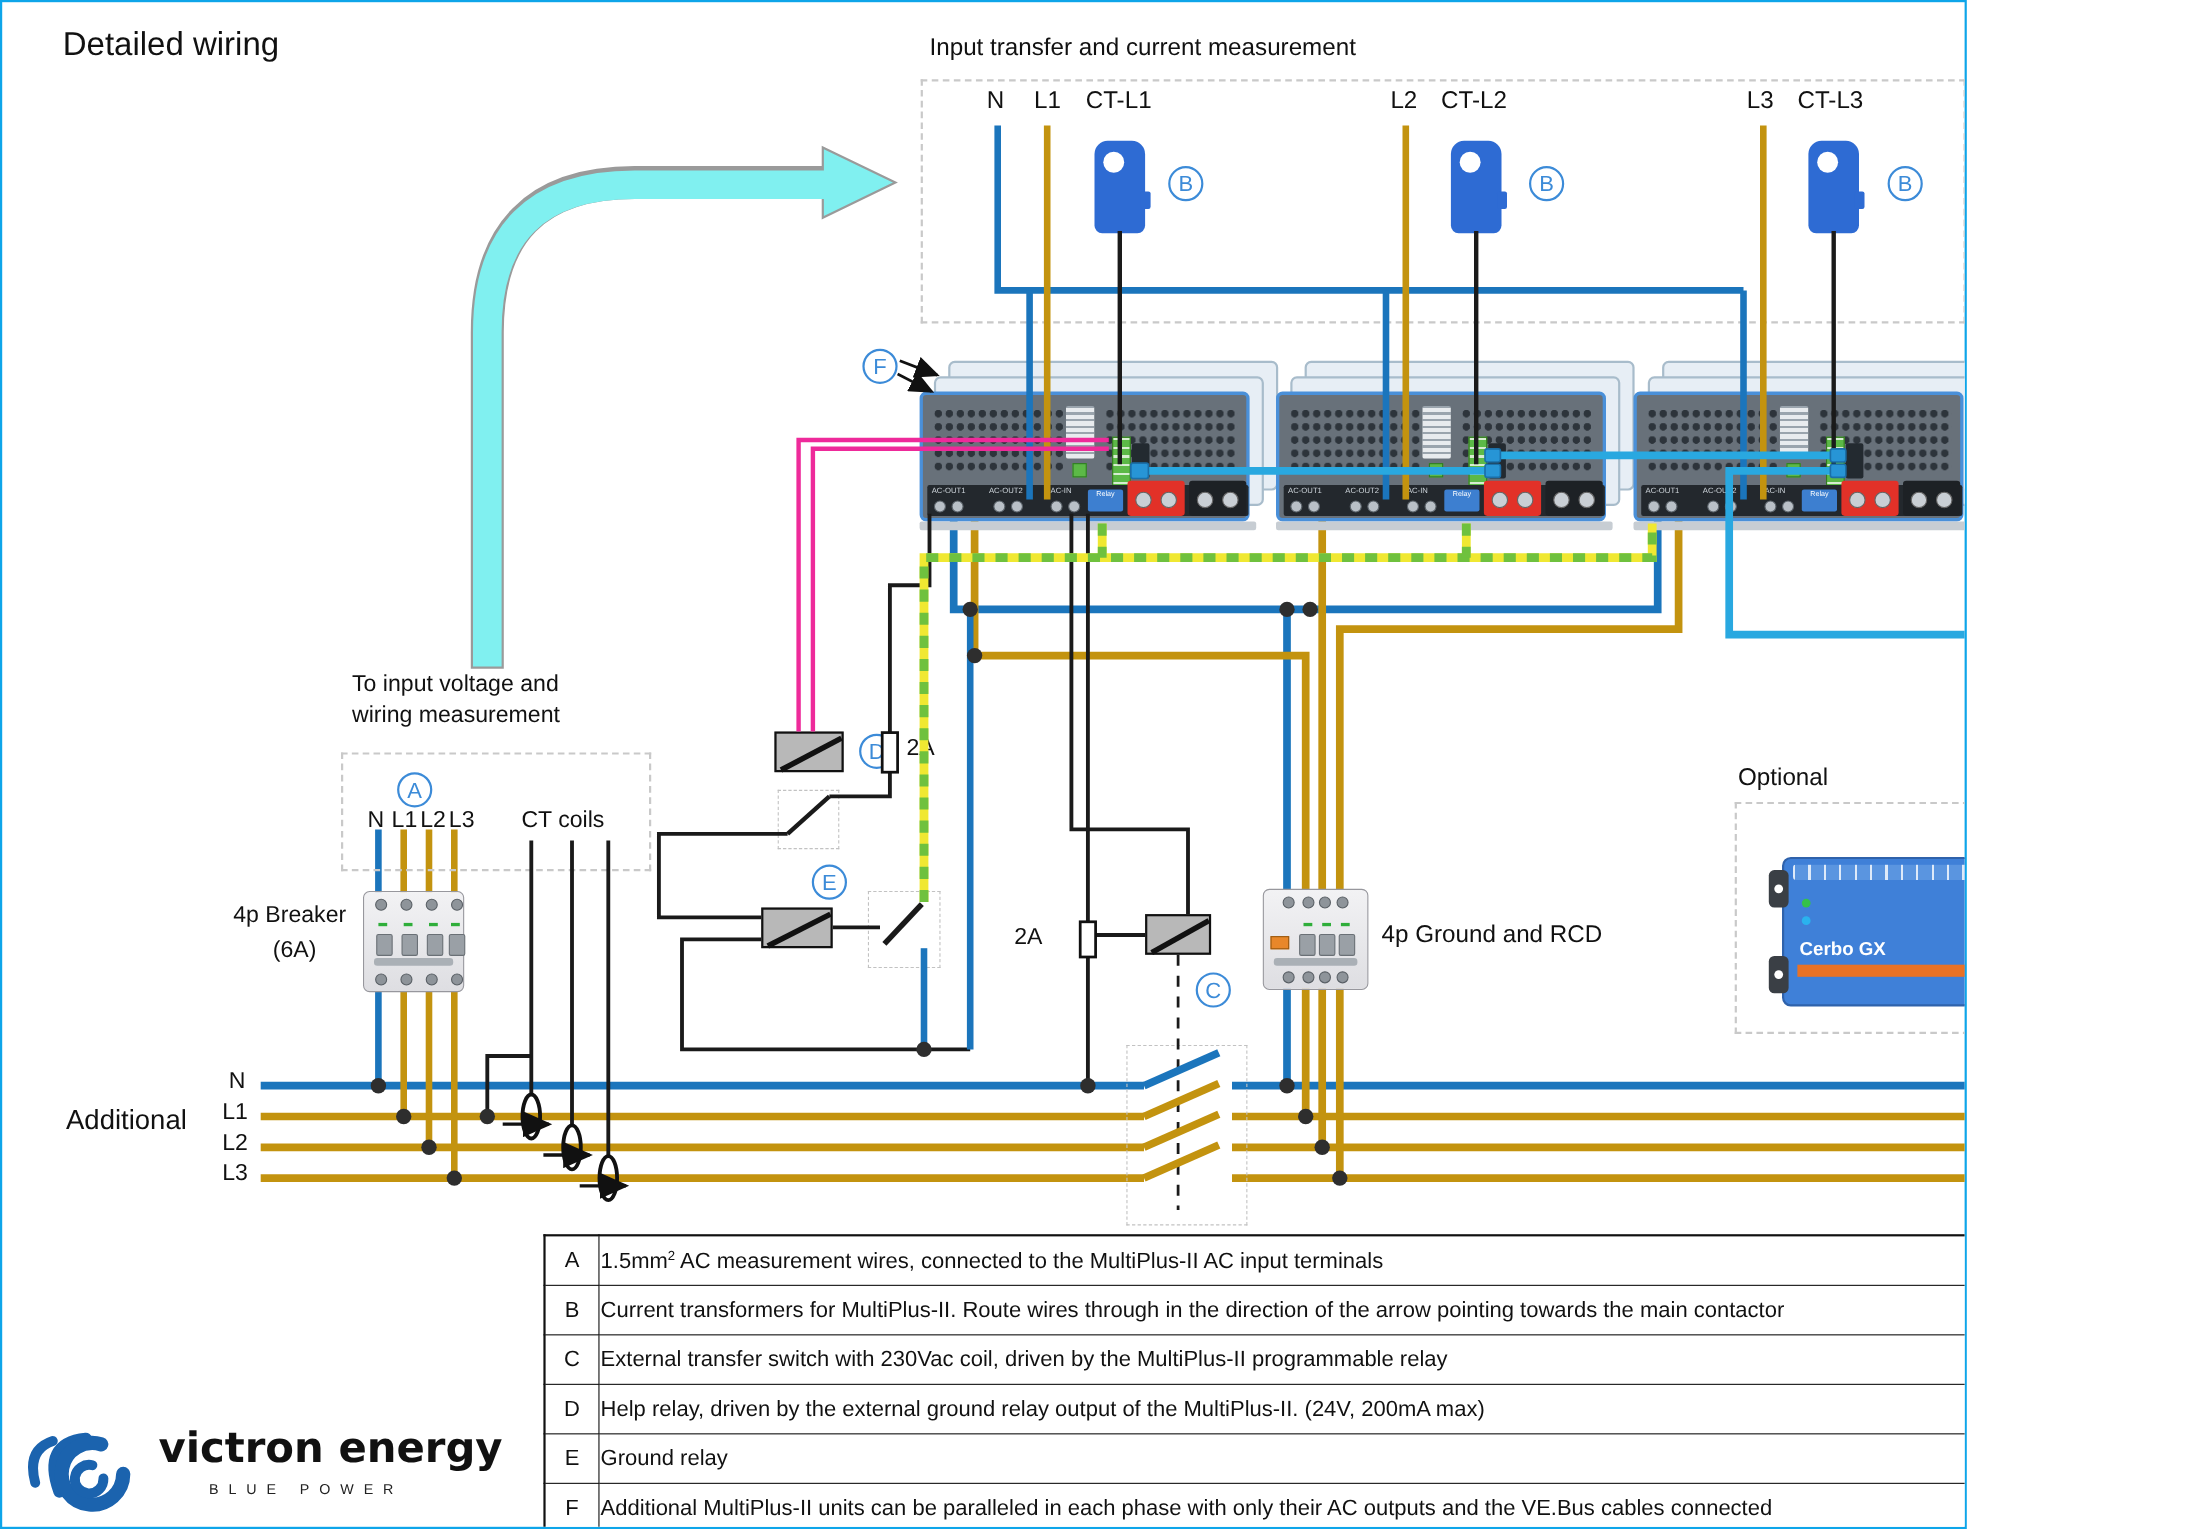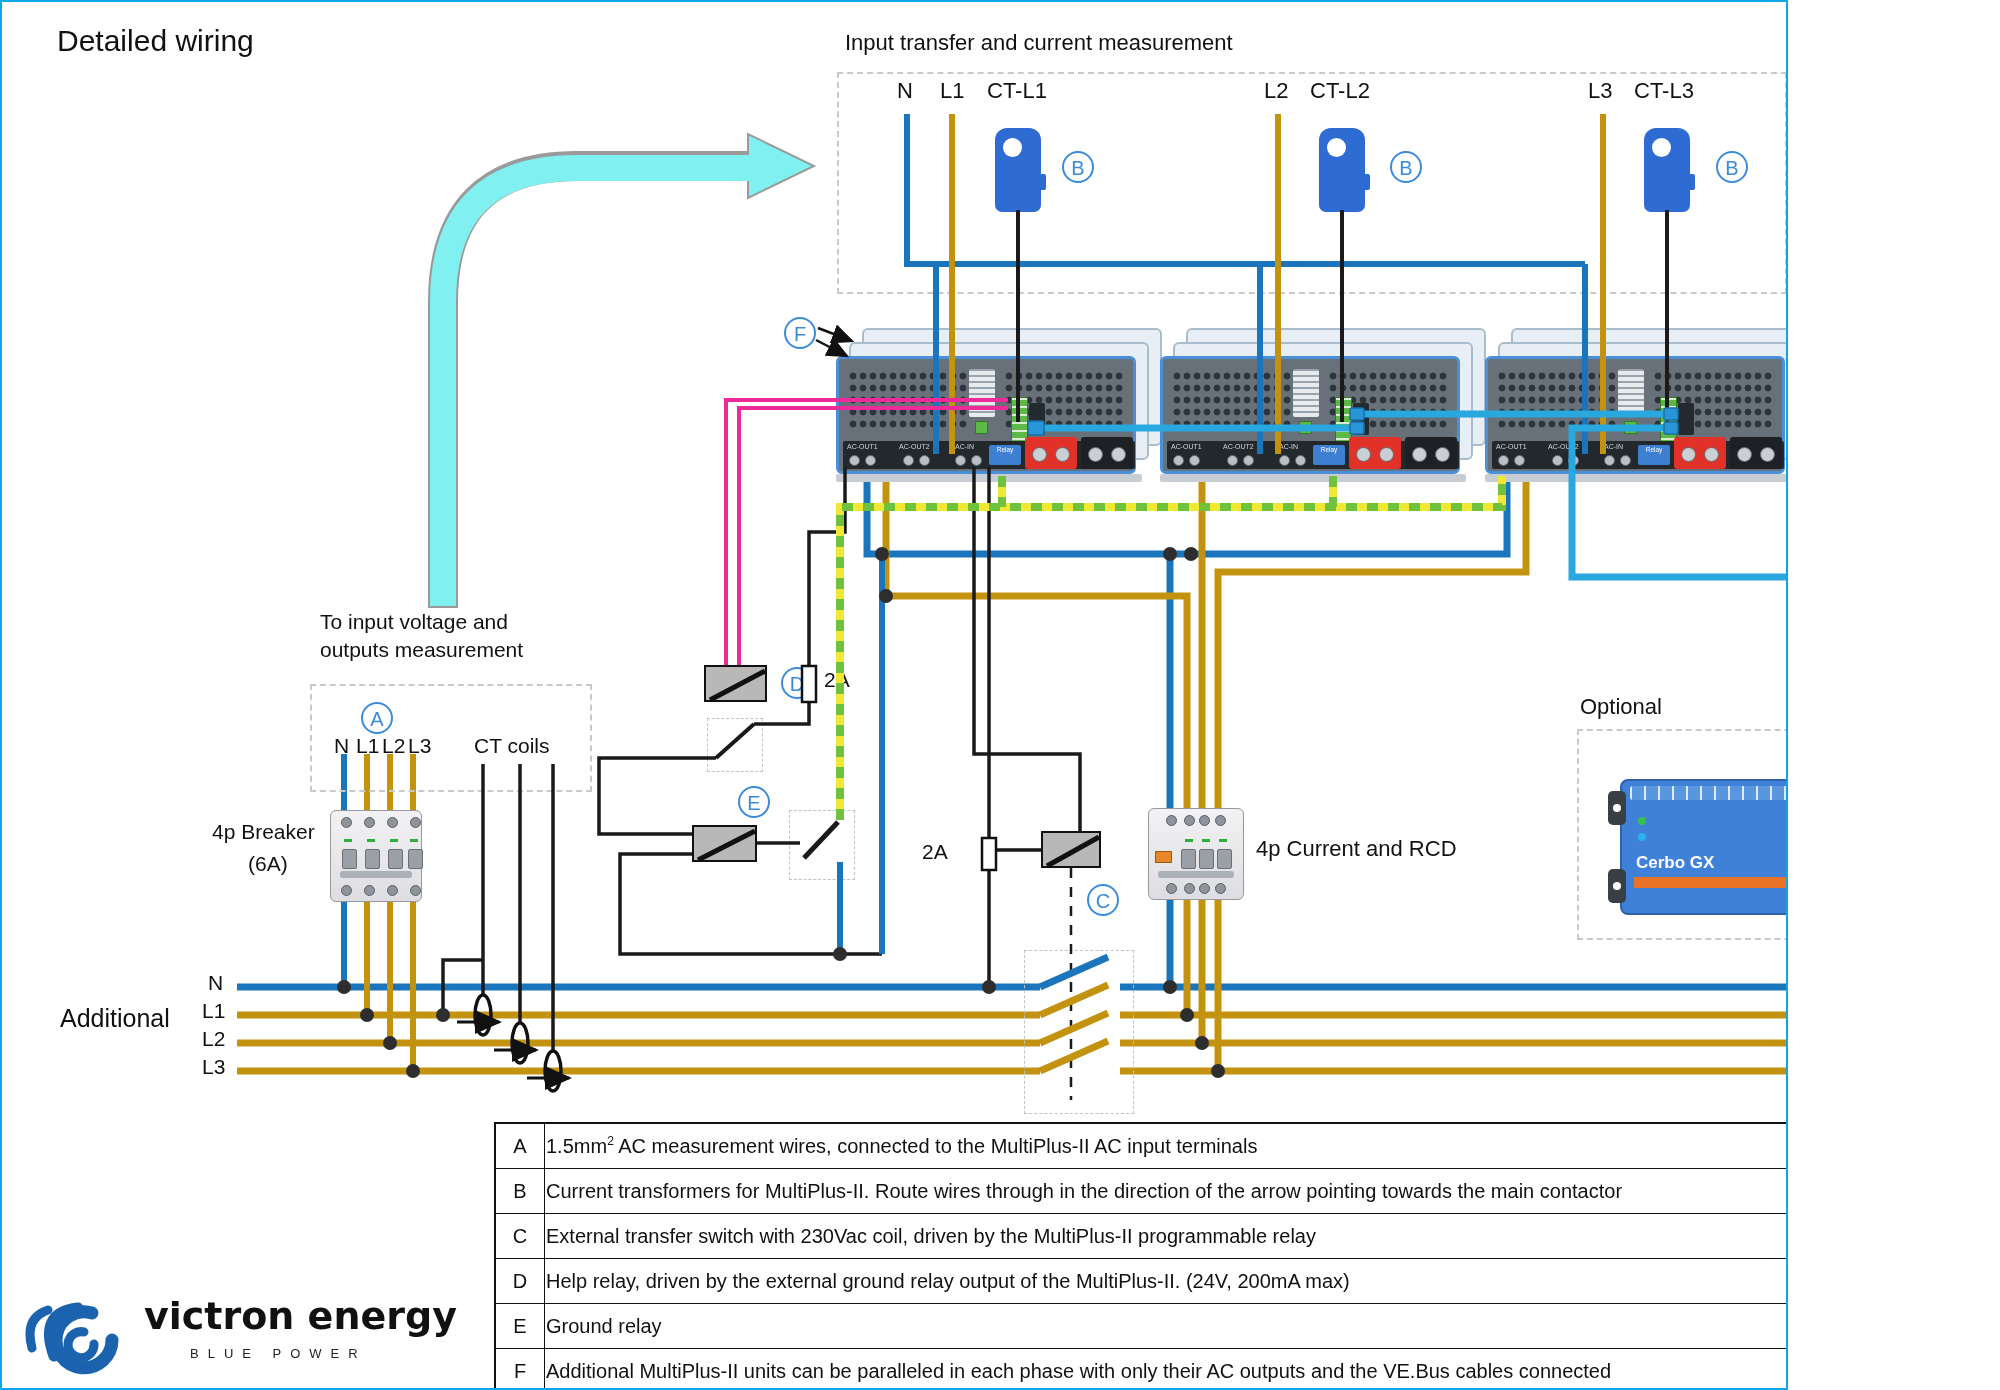--- a/index.html
+++ b/index.html
@@ -236,21 +236,21 @@
           </div>
         <div class="batt batt-b">
             <i></i>
             <i></i>
           </div>
       </div>
       <div class="rail"></div>
     </div>
 
     <div class="lab" style="left:318px;top:608px;">To input voltage and</div>
-    <div class="lab" style="left:318px;top:636px;">outputs measurement</div>
+    <div class="lab" style="left:318px;top:636px;">wiring measurement</div>
     <div class="dbox" style="left:308px;top:682px;width:282px;height:108px;"></div>
     <div class="badge" style="left:359px;top:700px;">A</div>
     <div class="lab" style="left:332px;top:732px;">N</div>
     <div class="lab" style="left:354px;top:732px;">L1</div>
     <div class="lab" style="left:380px;top:732px;">L2</div>
     <div class="lab" style="left:406px;top:732px;">L3</div>
     <div class="lab" style="left:472px;top:732px;">CT coils</div>
     <div class="lab" style="left:210px;top:818px;">4p Breaker</div>
     <div class="lab" style="left:246px;top:850px;">(6A)</div>
 
@@ -285,21 +285,21 @@
         <span class="led" style="left:70px;top:30px;"></span>
       <span class="tab" style="left:32px;top:40px;"></span>
         <span class="tab" style="left:50px;top:40px;"></span>
         <span class="tab" style="left:68px;top:40px;"></span>
       <span class="bar" style="top:62px;"></span>
       <span class="sc" style="left:17px;top:74px;"></span>
         <span class="sc" style="left:35px;top:74px;"></span>
       <span class="sc" style="left:50px;top:74px;"></span>
         <span class="sc" style="left:66px;top:74px;"></span>
     </div>
-    <div class="lab sec" style="left:1254px;top:834px;">4p Current and RCD</div>
+    <div class="lab sec" style="left:1254px;top:834px;">4p Ground and RCD</div>
 
     <div class="coil" style="left:702px;top:663px;width:63px;height:37px;">
       <svg width="63" height="37">
           <line x1="4" y1="33" x2="59" y2="4" stroke="#111" stroke-width="5"></line>
         </svg>
     </div>
     <div class="badge" style="left:779px;top:665px;">D</div>
     <div class="dbox fine" style="left:705px;top:716px;width:56px;height:54px;"></div>
 
     <div class="coil" style="left:690px;top:823px;width:65px;height:37px;">

